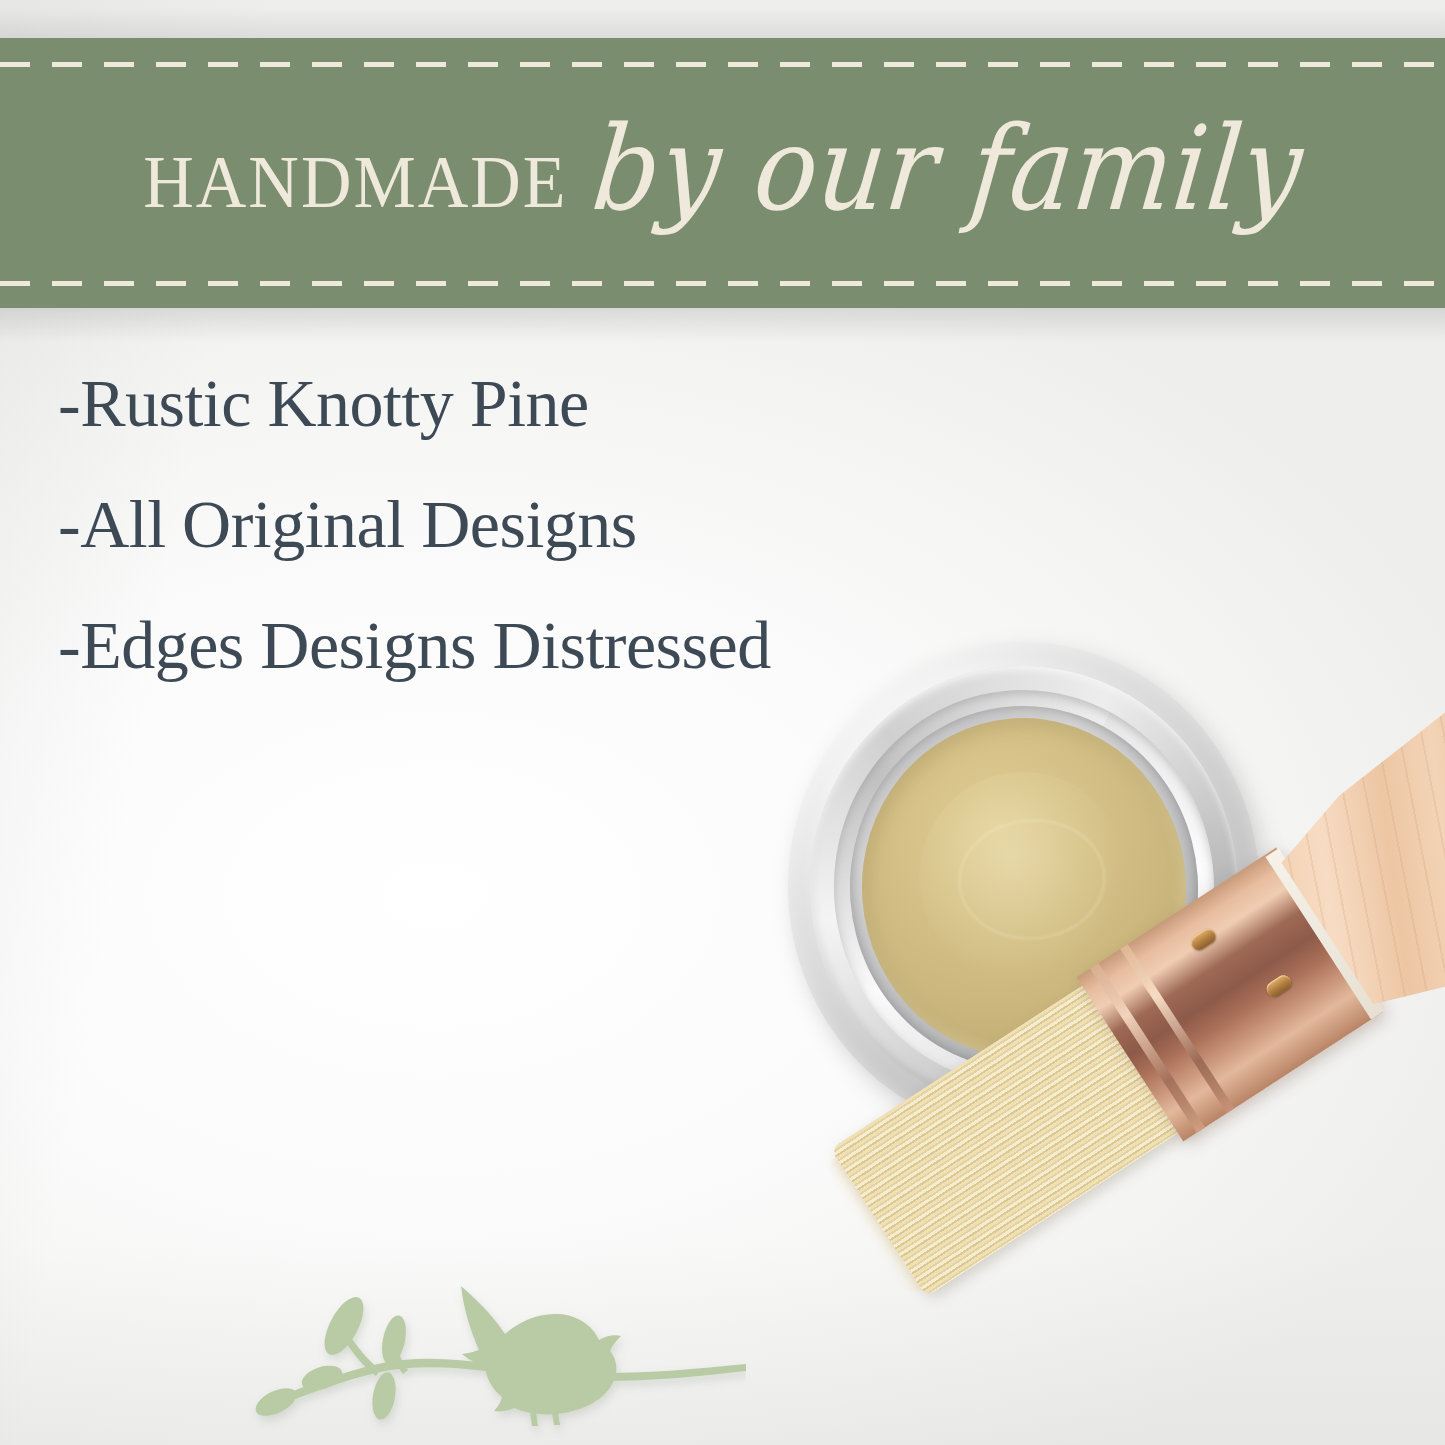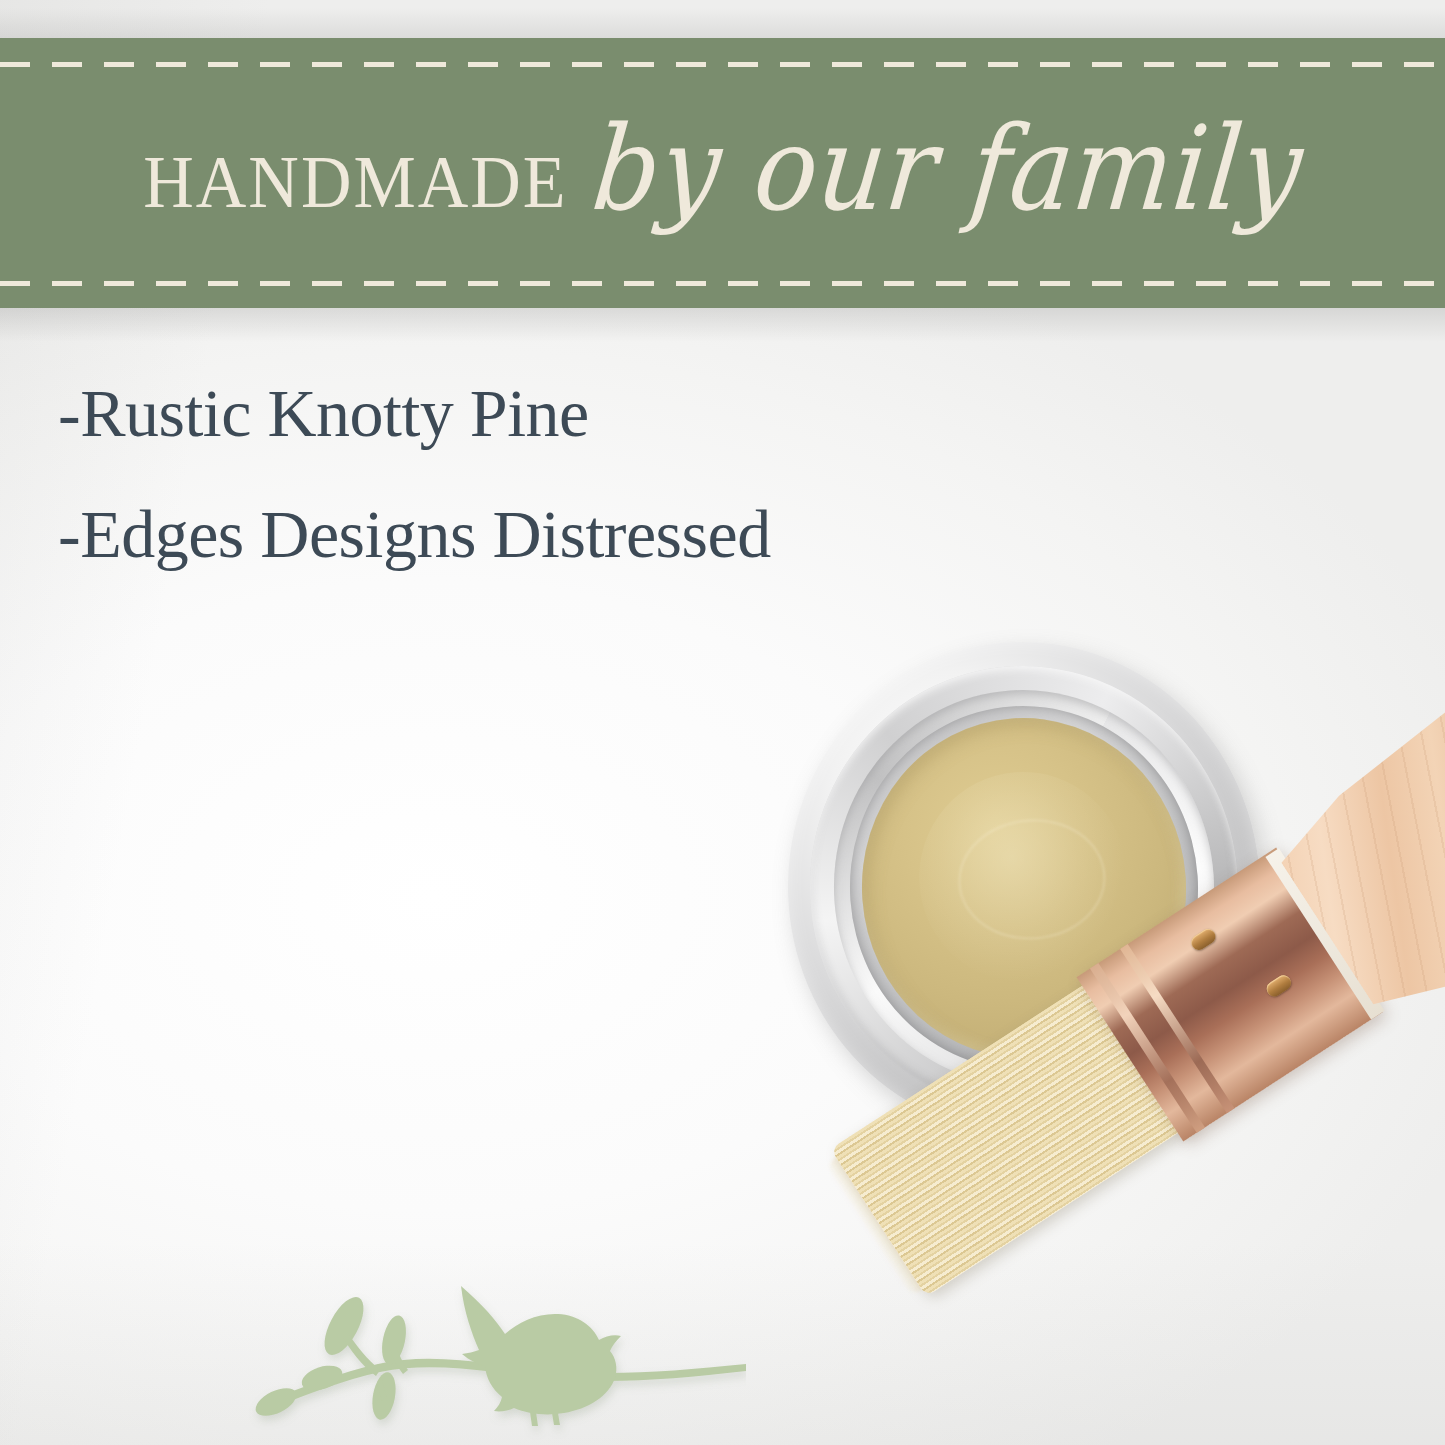--- a/index.html
+++ b/index.html
@@ -50,21 +50,21 @@
   }
   #title-script{
     font-family:"DejaVu Serif", serif;
     font-style:italic;font-size:104px;font-weight:400;
     letter-spacing:1px;margin-left:26px;
     display:inline-block;vertical-align:baseline;
     transform:skewX(-6deg) scaleY(1.12);
   }
 
   
-  #feature-list{position:absolute;left:58px;top:379px;width:1120px;}
+  #feature-list{position:absolute;left:58px;top:369px;width:1120px;}
   .feature-item{
     font-family:"Liberation Serif", serif;
     color:#3d4a56;font-size:68px;line-height:1.0;
     margin:0 0 53px 0;white-space:nowrap;
     letter-spacing:-0.5px;
   }
   .feature-item.indent{padding-left:56px;}
 
   
   #paint-can{position:absolute;left:788px;top:642px;width:472px;height:492px;}
@@ -155,20 +155,21 @@
       <div class="title-line">
         <span id="title-main">Handmade</span><span id="title-script">by our family</span>
       </div>
     </div>
   </div>
 
   <div id="banner-shadow-bottom"></div>
 
   <div id="feature-list">
     <p class="feature-item">-Rustic Knotty Pine</p>
+    <p class="feature-item">-All Original Designs</p>
     <p class="feature-item">-Edges Designs Distressed</p>
   </div>
 
   <div id="paint-can">
     <div id="can-outer">
       <div id="can-ring2"></div>
       <div id="can-ring3"></div>
       <div id="can-groove"></div>
       <div id="can-paint">
         <div id="paint-swirl"></div>

